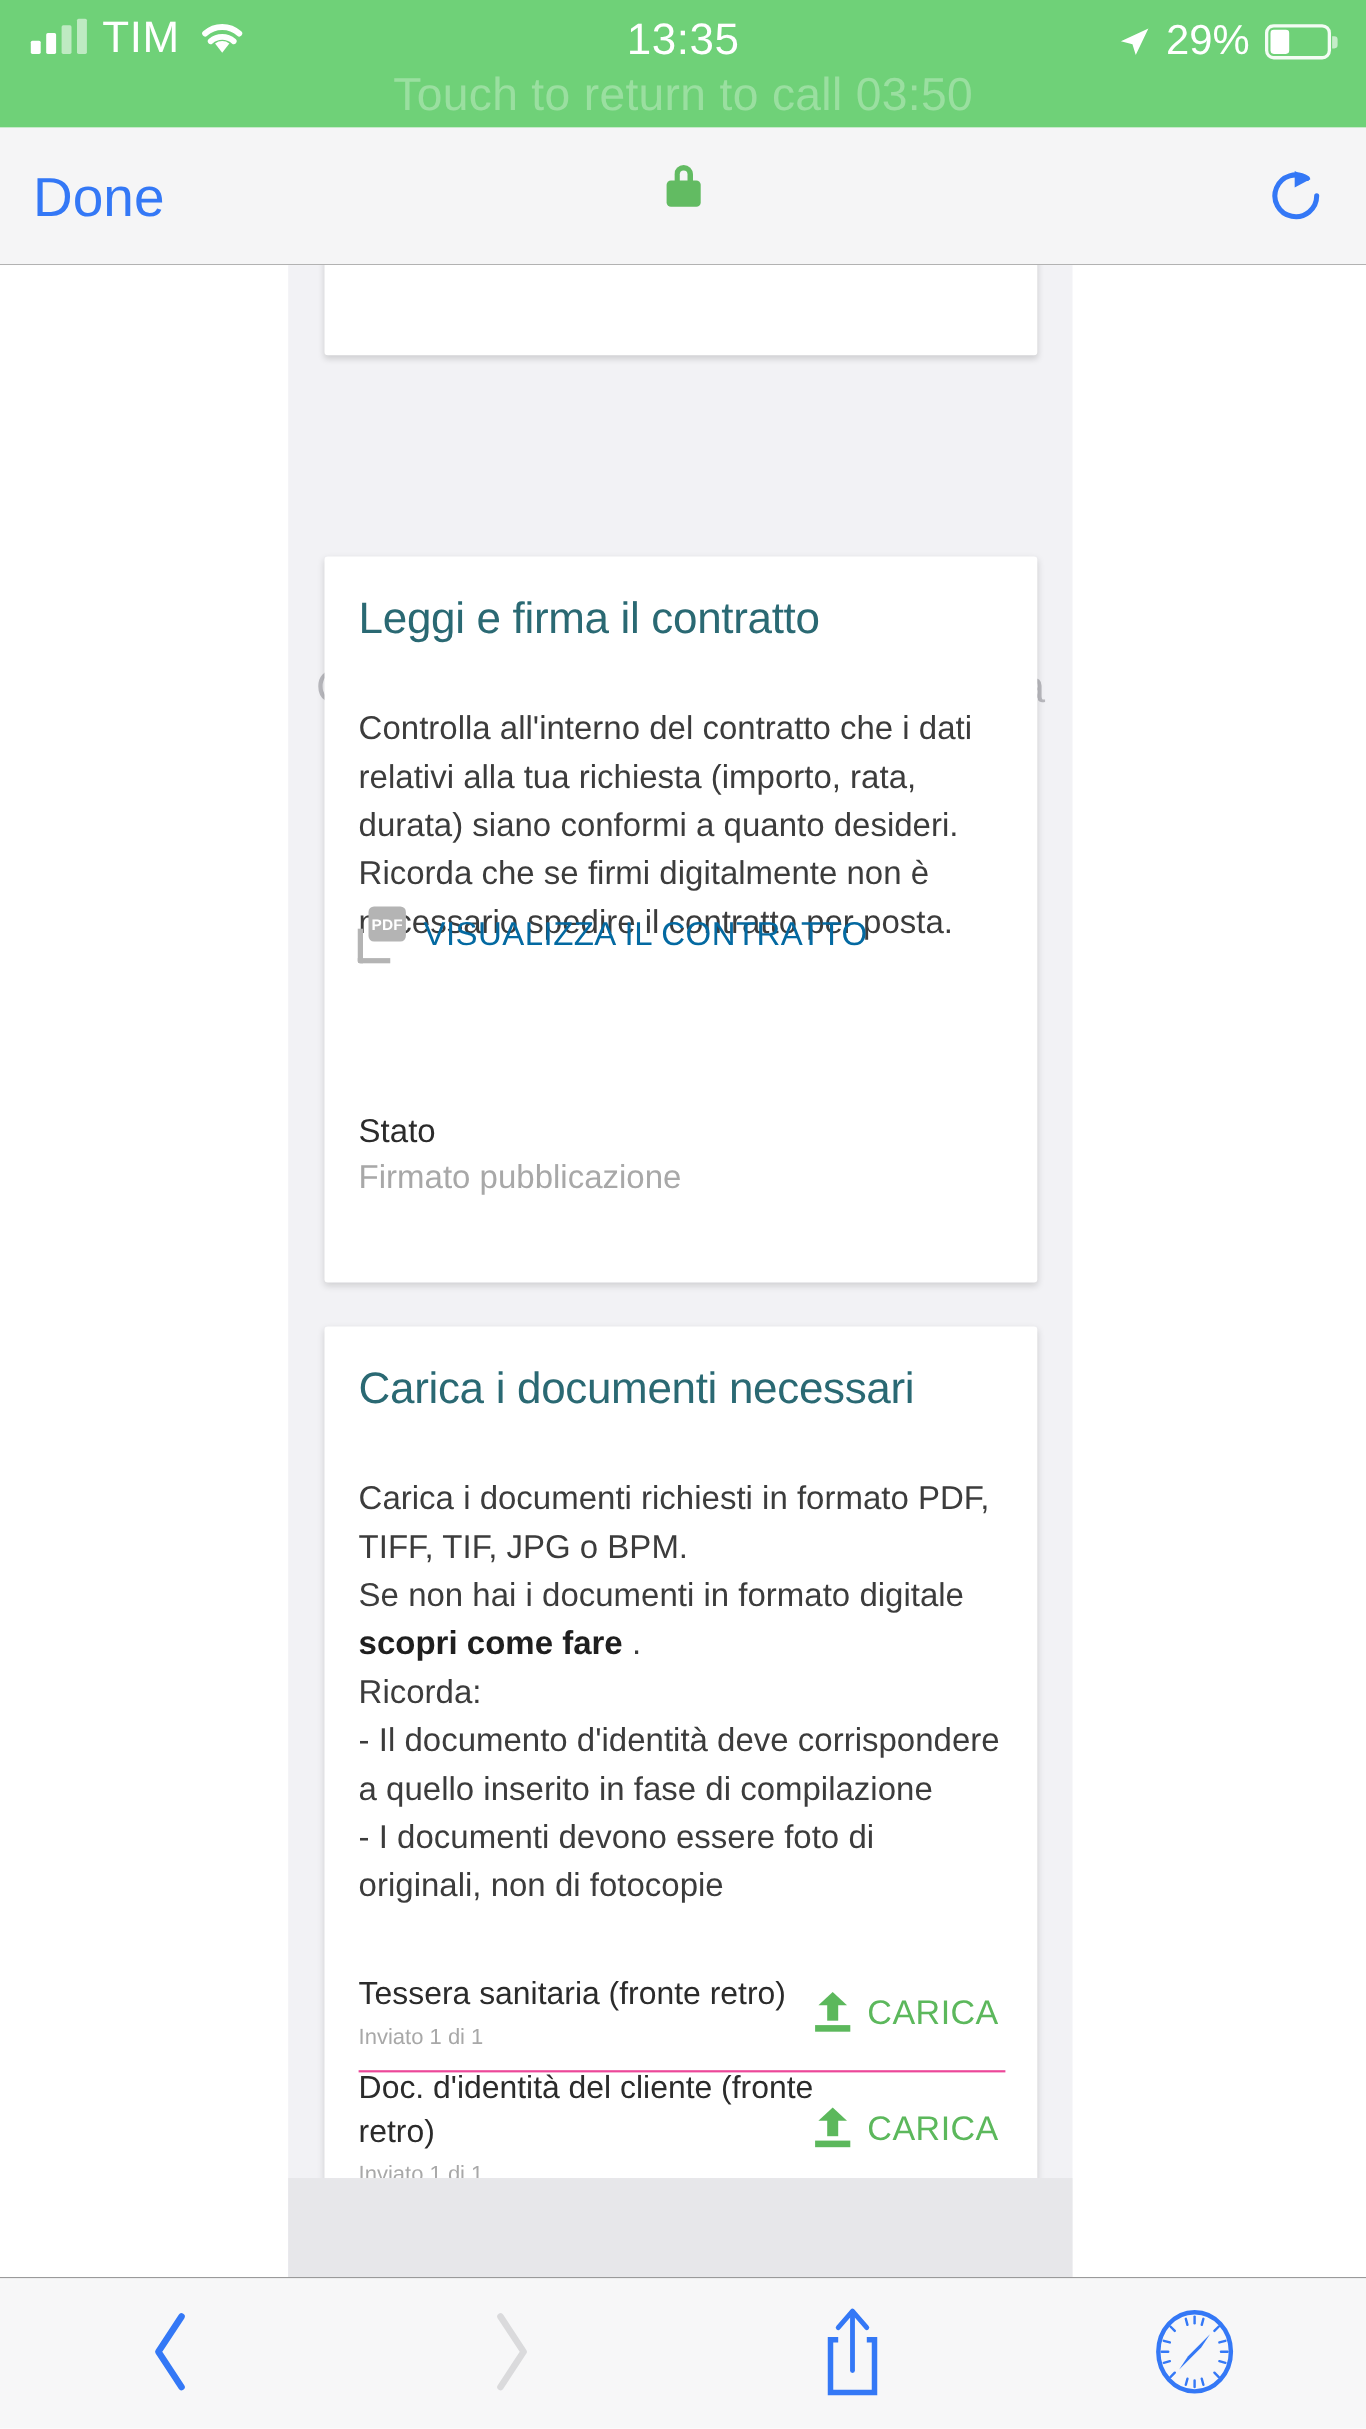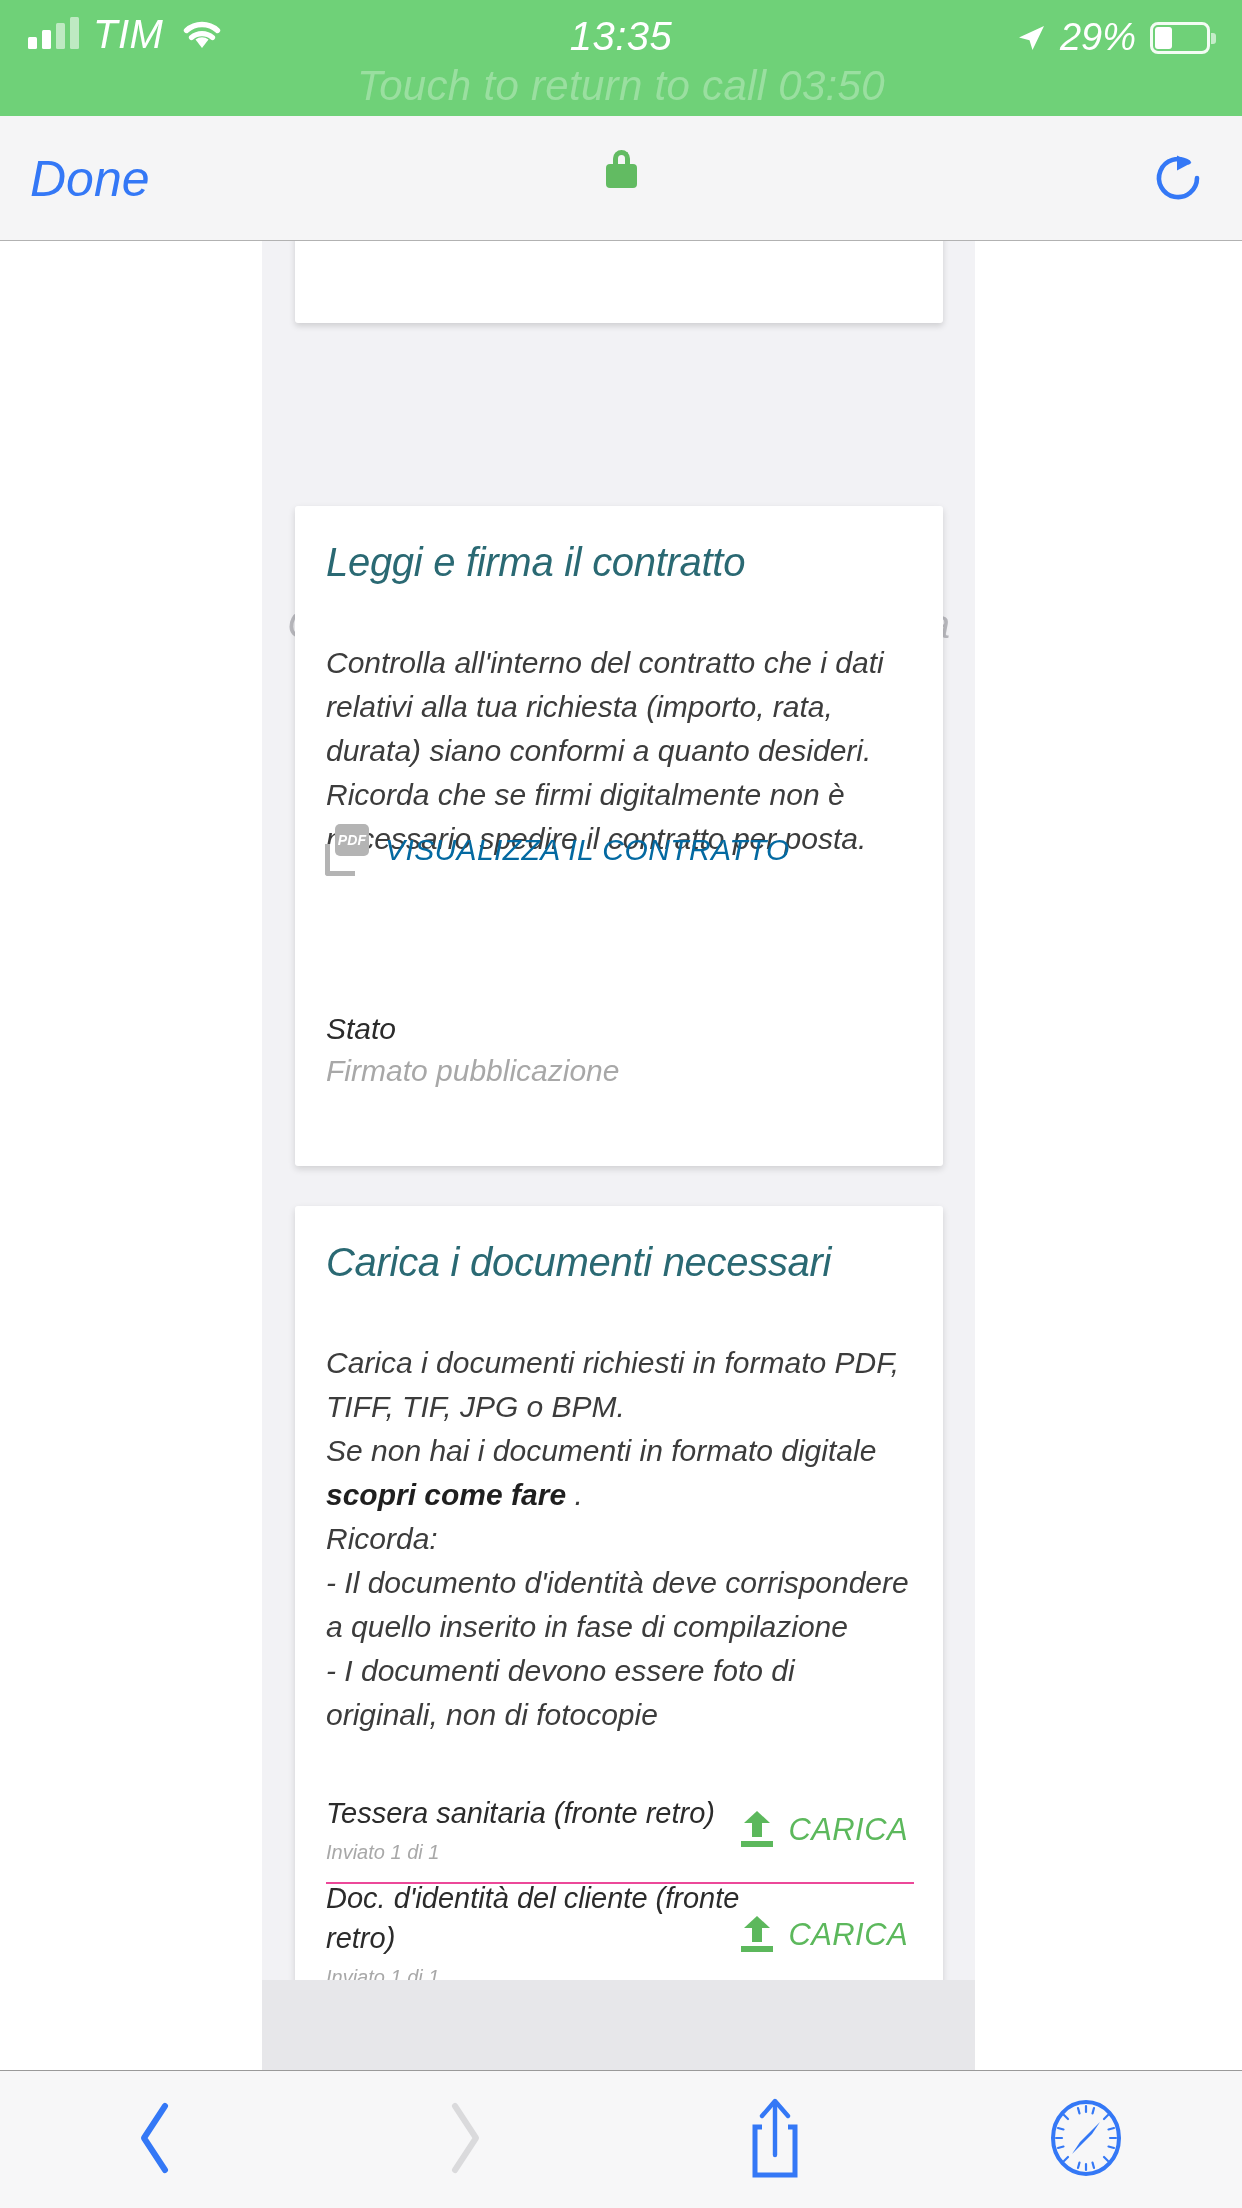--- a/index.html
+++ b/index.html
@@ -2,21 +2,21 @@
 <html><head>
 <meta charset="utf-8">
 <style>
   * { margin:0; padding:0; box-sizing:border-box; }
   html, body {
     width:1242px; height:2208px;
     font-family:"Liberation Sans", sans-serif;
     background:#ffffff;
     overflow:hidden;
   }
-  #screen { position:relative; width:1242px; height:2208px; background:#ffffff;font-style:italic; }
+  #screen { position:relative; width:1242px; height:2208px; background:#ffffff; }
 
   
   .statusbar {
     position:absolute; top:0; left:0; width:1242px; height:116px;
     background:#6FD178;
     overflow:hidden;
   }
   .sb-row1 {
     position:absolute; top:0; left:0; width:1242px; height:68px;
     display:flex; align-items:center;

